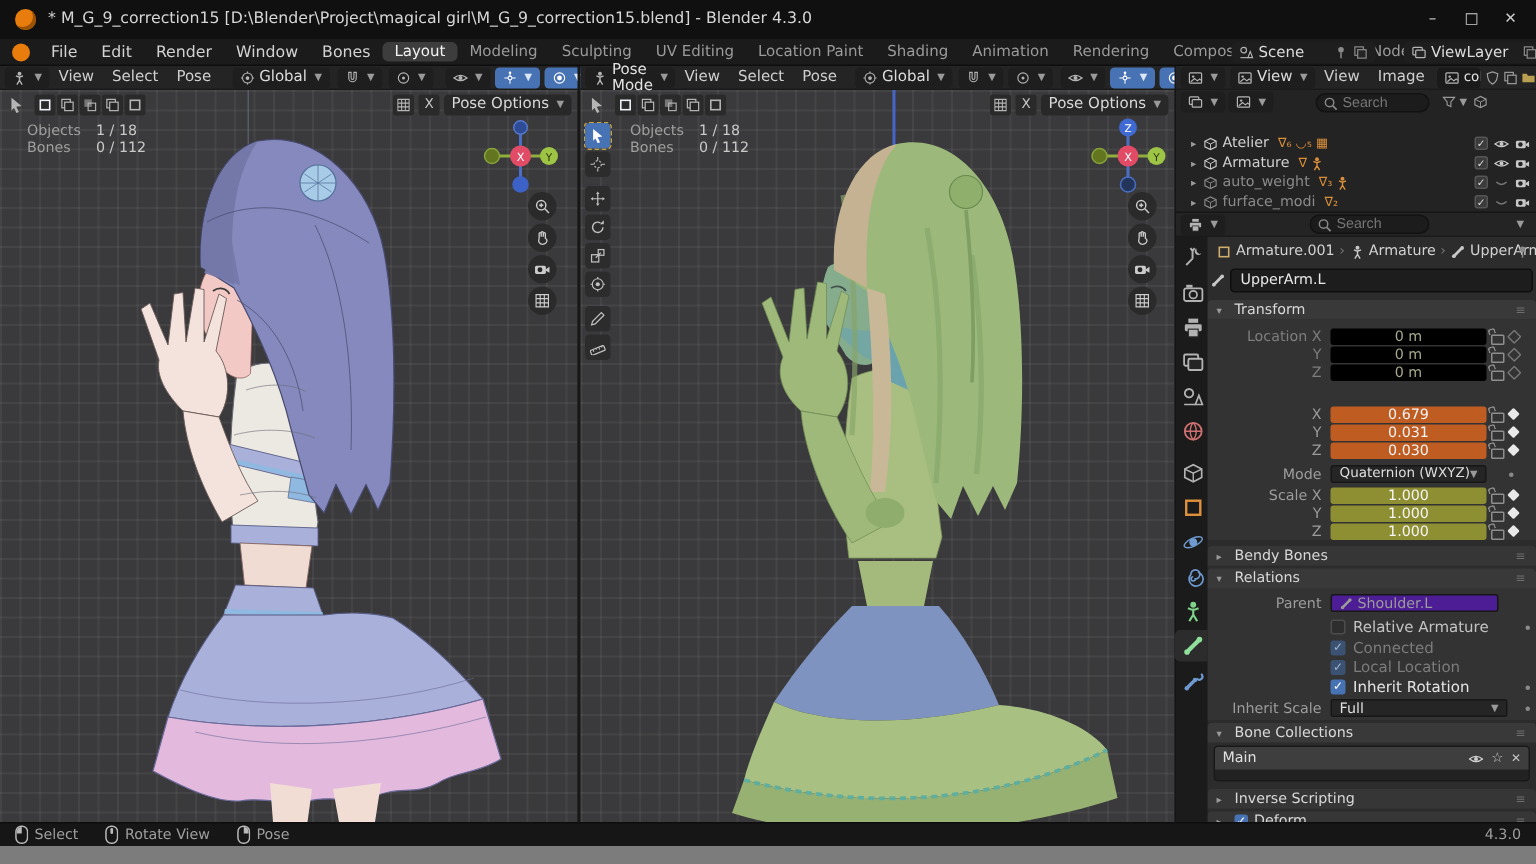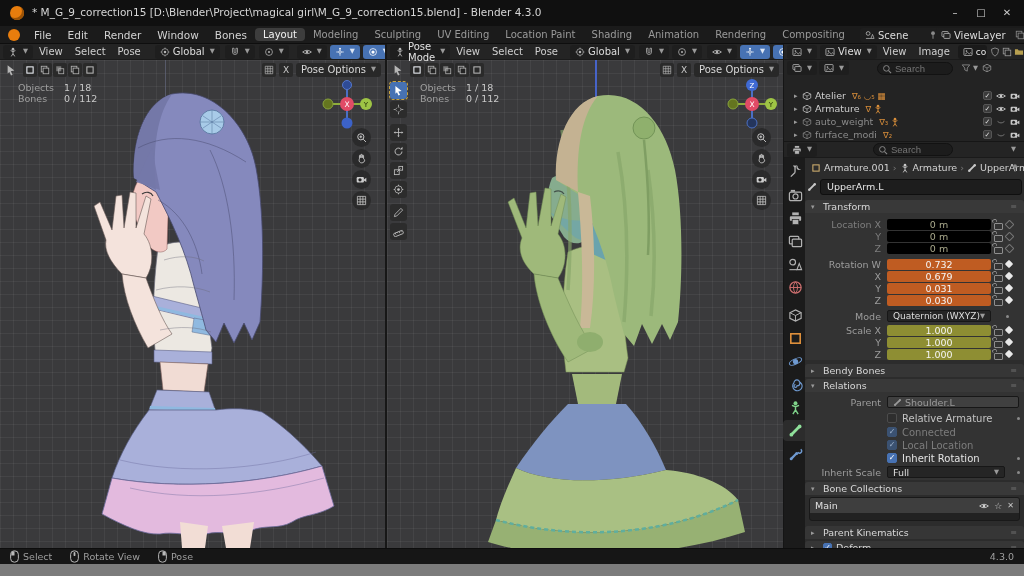--- a/index.html
+++ b/index.html
@@ -288,21 +288,21 @@
     <span class="tab">Sculpting</span>
     <span class="tab">UV Editing</span>
     <span class="tab">Location Paint</span>
     <span class="tab">Shading</span>
     <span class="tab">Animation</span>
     <span class="tab">Rendering</span>
     <span class="tab">Compositing</span>
     <span class="tab">Geometry Nodes</span>
     <span class="tab">Scripting</span>
     <span class="tab" style="color:#6fa8dc">+</span>
-    <div class="abs pill" style="left:860px;top:2px;width:86px">
+    <div class="abs pill" style="left:821px;top:2px;width:86px">
       <span class="ic sm">
           <svg>
             <use href="#i-scene"></use>
           </svg>
         </span>
       <span style="color:#dcdcdc">Scene</span>
       <span class="ic sm" style="margin-left:auto;color:#8a8a8a">
           <svg>
             <use href="#i-pin"></use>
           </svg>
@@ -1162,28 +1162,20 @@
       </div>
     <div class="trow" style="top:84px">
         <span class="tlabel" style="color:#7e7e7e">Z</span>
         <span class="tfield loc">0 m</span>
         <span class="lockw">
           <span class="lock"></span>
         </span>
         <span class="key dim"></span>
       </div>
 
-    <div class="trow" style="top:100px">
-        <span class="tlabel">Rotation W</span>
-        <span class="tfield rot">0.732</span>
-        <span class="lockw">
-          <span class="lock"></span>
-        </span>
-        <span class="key"></span>
-      </div>
     <div class="trow" style="top:112px">
         <span class="tlabel">X</span>
         <span class="tfield rot">0.679</span>
         <span class="lockw">
           <span class="lock"></span>
         </span>
         <span class="key"></span>
       </div>
     <div class="trow" style="top:124px">
         <span class="tlabel">Y</span>
@@ -1245,21 +1237,21 @@
 
     <div class="phead" style="top:221px">
         <span class="arrow">▾</span>
         <span>Relations</span>
         <span class="grip">≡</span>
       </div>
     <div class="abs" style="left:0;top:234px;width:219px;height:88px;background:#333333"></div>
 
     <div class="trow" style="top:238px">
       <span class="tlabel">Parent</span>
-      <span class="dd" style="width:132px;background:#404040">
+      <span class="dd" style="width:112px;background:#4c1d95">
           <span class="ic sm" style="color:#9a9a9a;margin-right:3px;width:9px;height:9px">
             <svg>
               <use href="#i-bone"></use>
             </svg>
           </span>
           <span style="color:#9a9a9a">Shoulder.L</span>
         </span>
     </div>
     <div class="trow" style="top:254px">
       <span class="tlabel"></span>
@@ -1307,21 +1299,21 @@
               </svg>
             </span>
           <span style="color:#c8c8c8;font-size:9px">☆</span>
           <span style="color:#c8c8c8;font-size:8px">✕</span>
         </span>
       </div>
     </div>
 
     <div class="phead" style="top:368px;background:#363636">
         <span class="arrow">▸</span>
-        <span>Parent Kinematics</span>
+        <span>Inverse Scripting</span>
         <span class="grip">≡</span>
       </div>
     <div class="phead" style="top:383px;background:#363636">
         <span class="arrow">▸</span>
         <span class="cb on" style="width:9px;height:9px">✓</span>
         <span>Deform</span>
         <span class="grip">≡</span>
       </div>
   </div>
 

